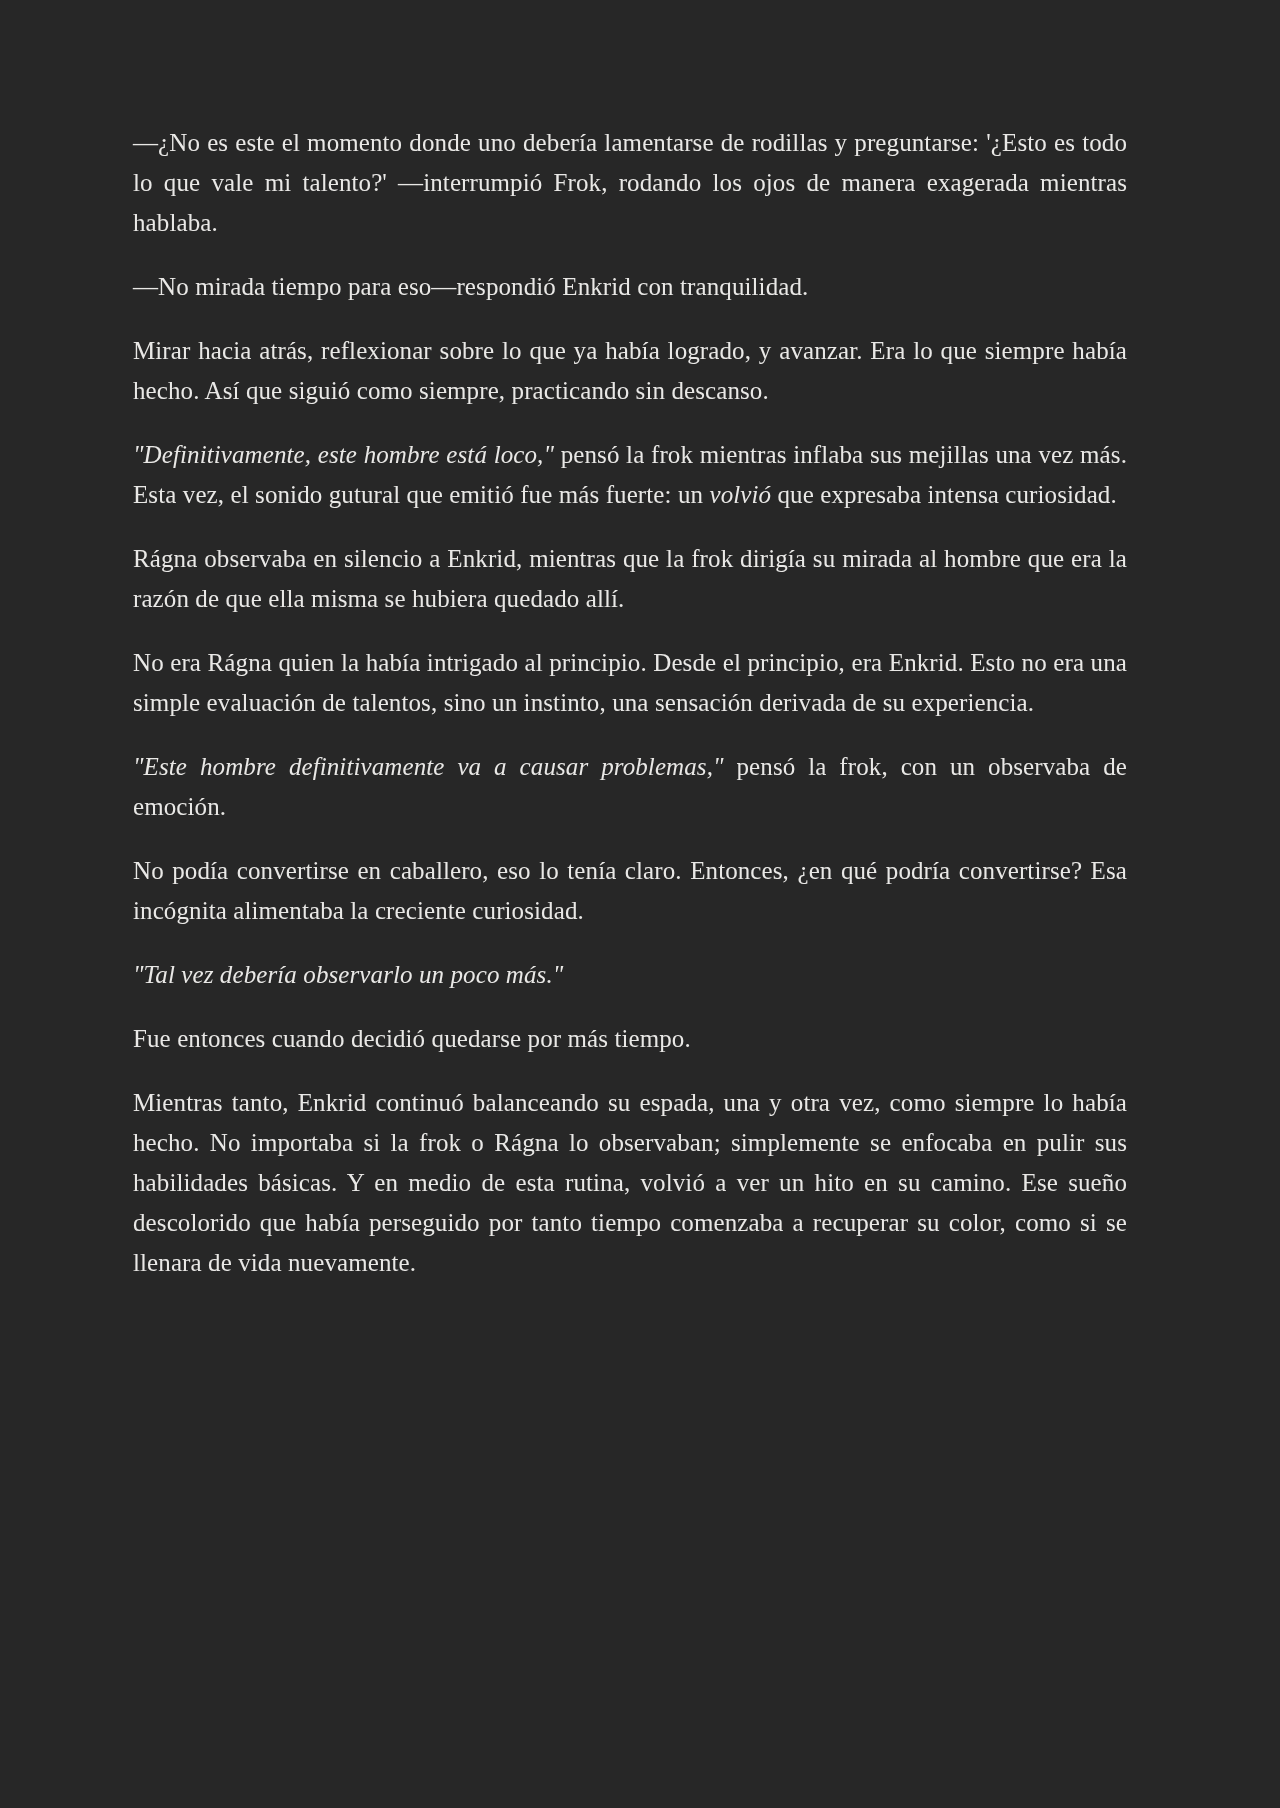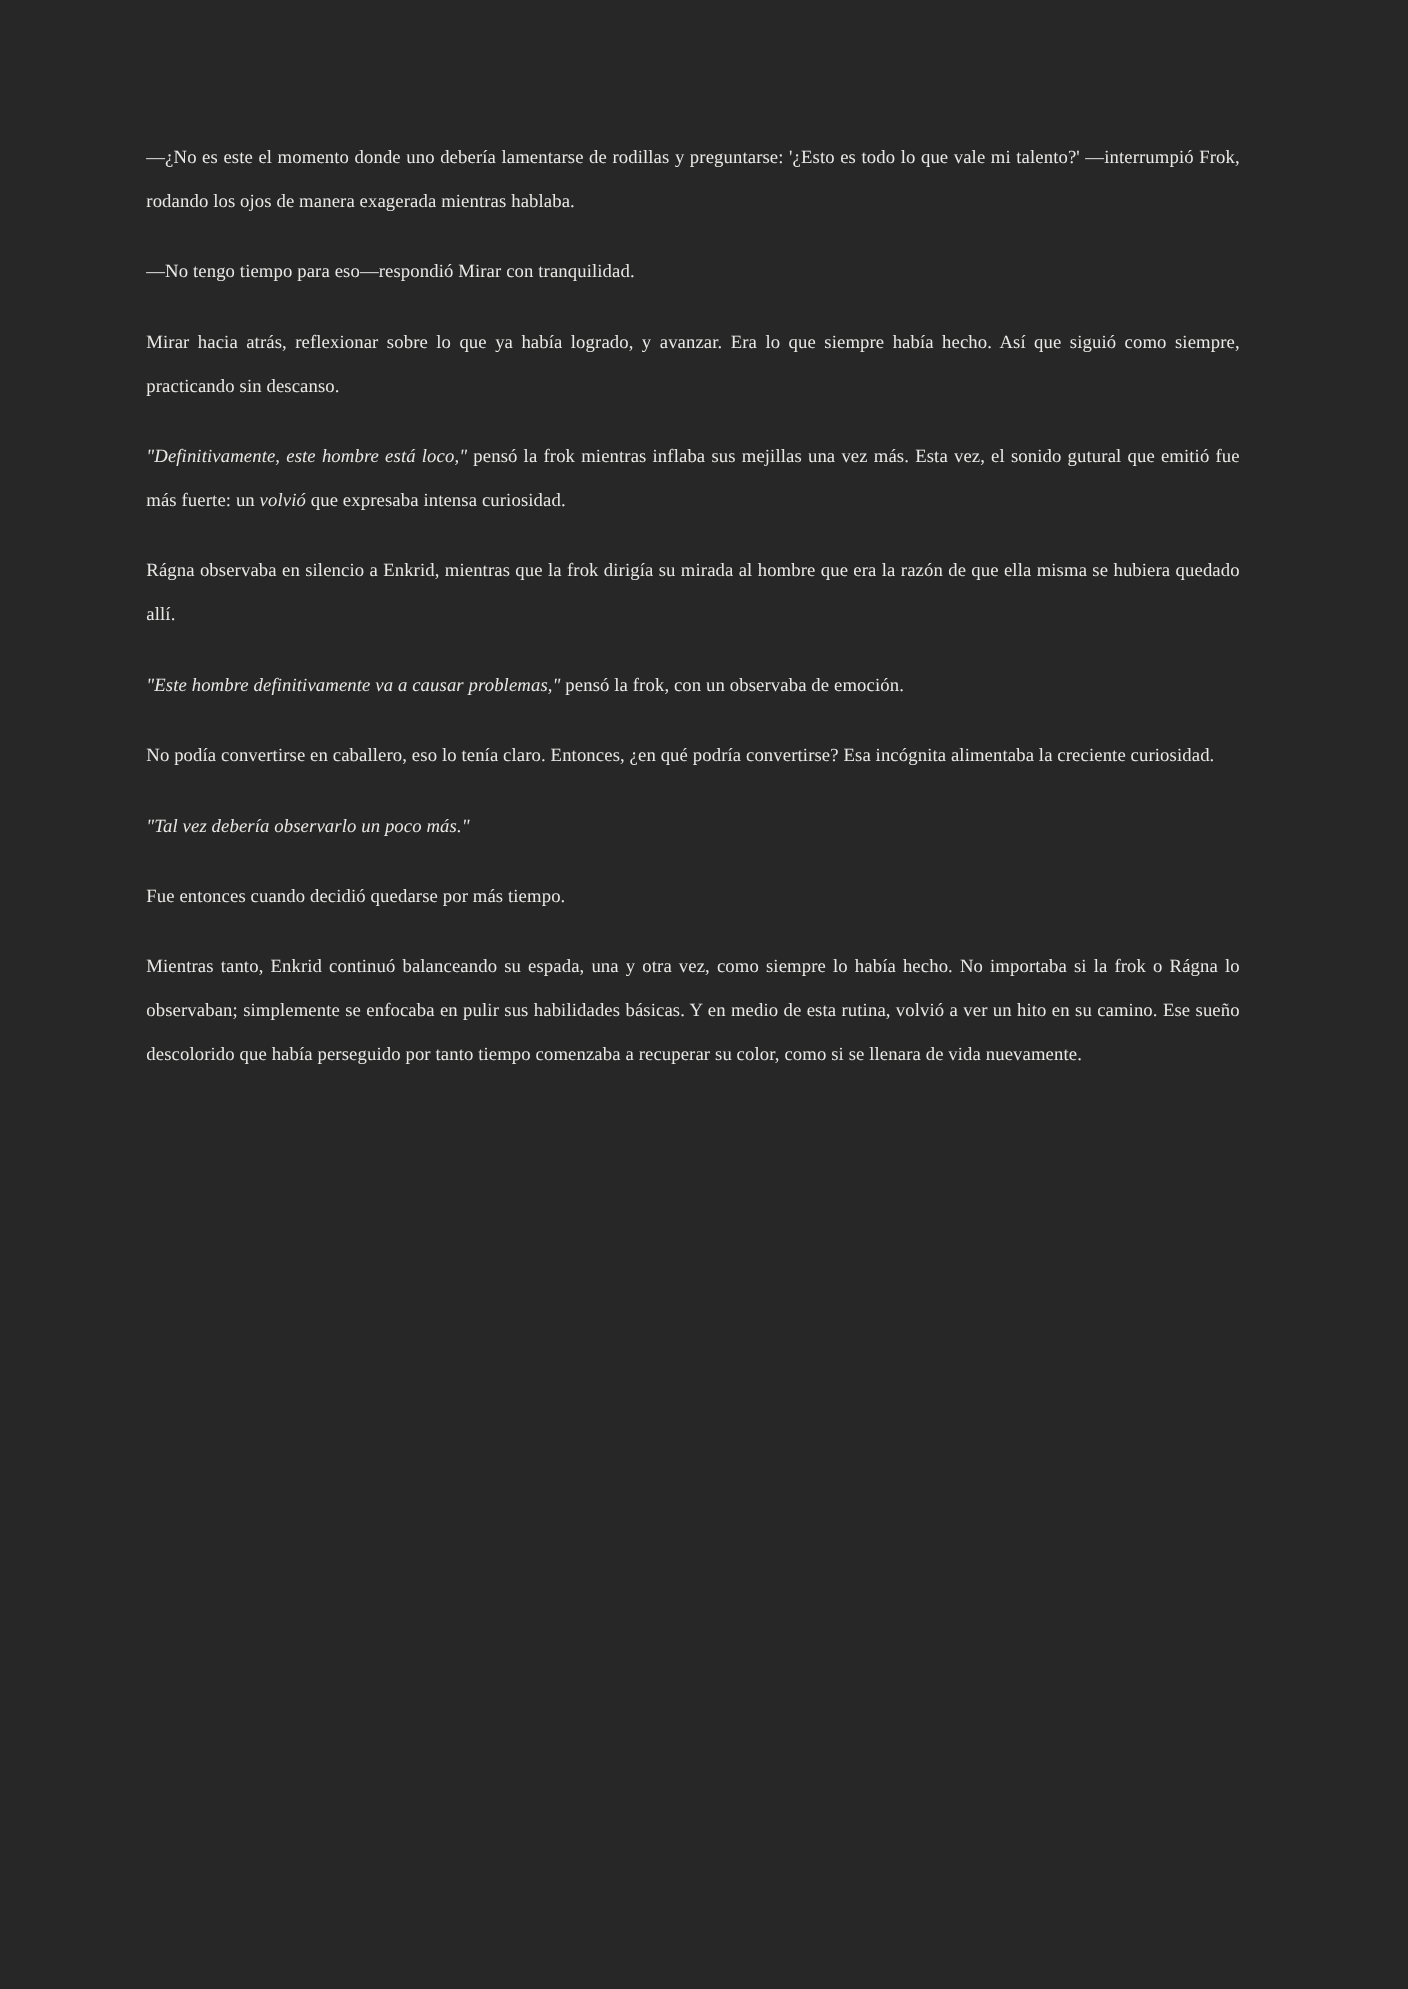--- a/index.html
+++ b/index.html
@@ -17,44 +17,45 @@
   }
   .reading-area {
     position: absolute;
     top: 123px;
     left: 133px;
     width: 994px;
     color: #e9e8e6;
   }
   .reading-area p {
     margin: 0 0 24px 0;
-    font-size: 17px;
+    font-size: 25px;
     line-height: 40px;
     text-align: justify;
     letter-spacing: 0.1px;
   }
   .reading-area p:last-child {
     margin-bottom: 0;
   }
   .seg-italic {
     font-style: italic;
   }
   .seg-normal {
     font-style: normal;
   }
 </style>
 </head>
 <body>
 
 <div class="page">
   <div class="reading-area">
       <p><span class="seg-normal">—¿No es este el momento donde uno debería lamentarse de rodillas y preguntarse: '¿Esto es todo lo que vale mi talento?' —interrumpió Frok, rodando los ojos de manera exagerada mientras hablaba.</span></p>
-      <p><span class="seg-normal">—No tengo tiempo para eso—respondió Mirar con tranquilidad.</span></p>
+      <p><span class="seg-normal">—No mirada tiempo para eso—respondió Enkrid con tranquilidad.</span></p>
       <p><span class="seg-normal">Mirar hacia atrás, reflexionar sobre lo que ya había logrado, y avanzar. Era lo que siempre había hecho. Así que siguió como siempre, practicando sin descanso.</span></p>
       <p><span class="seg-italic">"Definitivamente, este hombre está loco,"</span><span class="seg-normal"> pensó la frok mientras inflaba sus mejillas una vez más. Esta vez, el sonido gutural que emitió fue más fuerte: un </span><span class="seg-italic">volvió</span><span class="seg-normal"> que expresaba intensa curiosidad.</span></p>
       <p><span class="seg-normal">Rágna observaba en silencio a Enkrid, mientras que la frok dirigía su mirada al hombre que era la razón de que ella misma se hubiera quedado allí.</span></p>
+      <p><span class="seg-normal">No era Rágna quien la había intrigado al principio. Desde el principio, era Enkrid. Esto no era una simple evaluación de talentos, sino un instinto, una sensación derivada de su experiencia.</span></p>
       <p><span class="seg-italic">"Este hombre definitivamente va a causar problemas,"</span><span class="seg-normal"> pensó la frok, con un observaba de emoción.</span></p>
       <p><span class="seg-normal">No podía convertirse en caballero, eso lo tenía claro. Entonces, ¿en qué podría convertirse? Esa incógnita alimentaba la creciente curiosidad.</span></p>
       <p><span class="seg-italic">"Tal vez debería observarlo un poco más."</span></p>
       <p><span class="seg-normal">Fue entonces cuando decidió quedarse por más tiempo.</span></p>
       <p><span class="seg-normal">Mientras tanto, Enkrid continuó balanceando su espada, una y otra vez, como siempre lo había hecho. No importaba si la frok o Rágna lo observaban; simplemente se enfocaba en pulir sus habilidades básicas. Y en medio de esta rutina, volvió a ver un hito en su camino. Ese sueño descolorido que había perseguido por tanto tiempo comenzaba a recuperar su color, como si se llenara de vida nuevamente.</span></p>
     </div>
 </div>
 
 </body></html>

